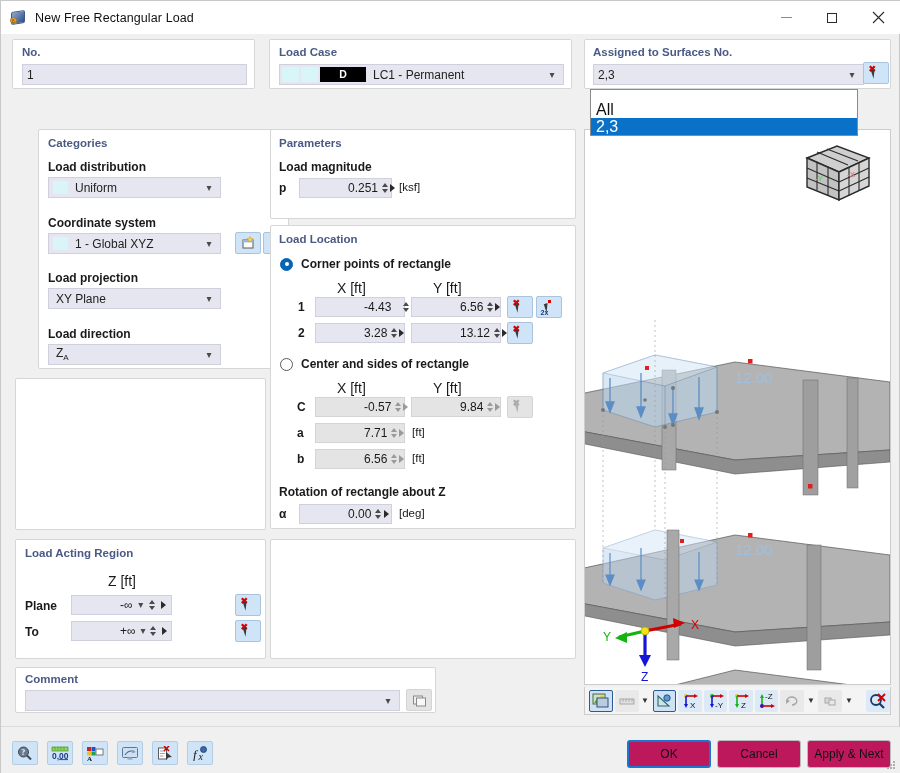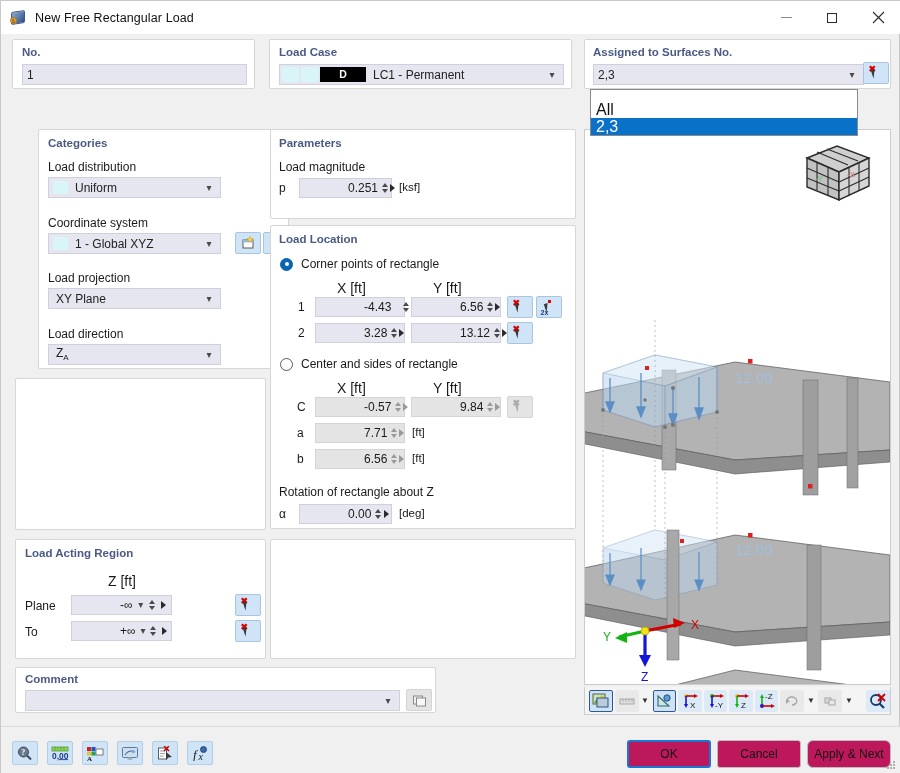--- a/index.html
+++ b/index.html
@@ -129,21 +129,21 @@
 
   
   #catBox   { position: absolute; left: 14px; top: 128px; width: 251px; height: 240px; margin-left: 23px; }
   #blankBox { position: absolute; left: 14px; top: 377px; width: 251px; height: 152px; }
   #larBox   { position: absolute; left: 14px; top: 538px; width: 251px; height: 120px; }
   #commBox  { position: absolute; left: 14px; top: 666px; width: 421px; height: 46px; }
   #paramBox { position: absolute; left: 269px; top: 128px; width: 306px; height: 90px; }
   #locBox   { position: absolute; left: 269px; top: 224px; width: 306px; height: 304px; }
   #rightBlank { position: absolute; left: 269px; top: 538px; width: 306px; height: 120px; }
 
-  .lbl { font-size: 12px; color: #1a1a1a; }
+  .lbl { font-size: 12px; color: #1a1a1a; font-weight: bold; }
   .unit { font-size: 11.5px; color: #1a1a1a; }
   .colhdr { font-size: 14px; color: #1a1a1a; }
 
   
   .spin {
     background: #e6e6f0; border: 1px solid #cfcfdd; height: 20px;
     display: flex; align-items: center; position: relative;
   }
   .spin.gray { background: #e4e4e4; border-color: #d4d4d4; }
   .spin .sval { flex: 1; text-align: right; padding-right: 4px; font-size: 12px; color: #1a1a1a; padding-left: 48px; }
@@ -882,21 +882,21 @@
         <svg width="17" height="15" viewBox="0 0 17 15">
           <text x="1" y="13" font-family="Liberation Serif, serif" font-size="13" font-style="italic" fill="#1a1a1a">f</text>
           <text x="6.5" y="13.5" font-family="Liberation Serif, serif" font-size="10" font-style="italic" fill="#1a1a1a">x</text>
           <circle cx="11.5" cy="3.5" r="3" fill="#3a6aa8" stroke="#1a3a6a" stroke-width="0.8"></circle>
         </svg>
       </div>
     </div>
 
     <div class="dlg-btn primary" style="position:absolute;left:626px;top:13px;width:84px;">OK</div>
     <div class="dlg-btn" style="position:absolute;left:716px;top:13px;width:84px;">Cancel</div>
-    <div class="dlg-btn" style="position:absolute;left:806px;top:13px;width:84px;border-radius:6px;">Apply &amp; Next</div>
+    <div class="dlg-btn" style="position:absolute;left:806px;top:13px;width:84px;">Apply &amp; Next</div>
 
     <div class="grip">
       <i style="left:7px;top:1px;"></i>
         <i style="left:4px;top:4px;"></i>
         <i style="left:7px;top:4px;"></i>
       <i style="left:1px;top:7px;"></i>
         <i style="left:4px;top:7px;"></i>
         <i style="left:7px;top:7px;"></i>
     </div>
   </div>

